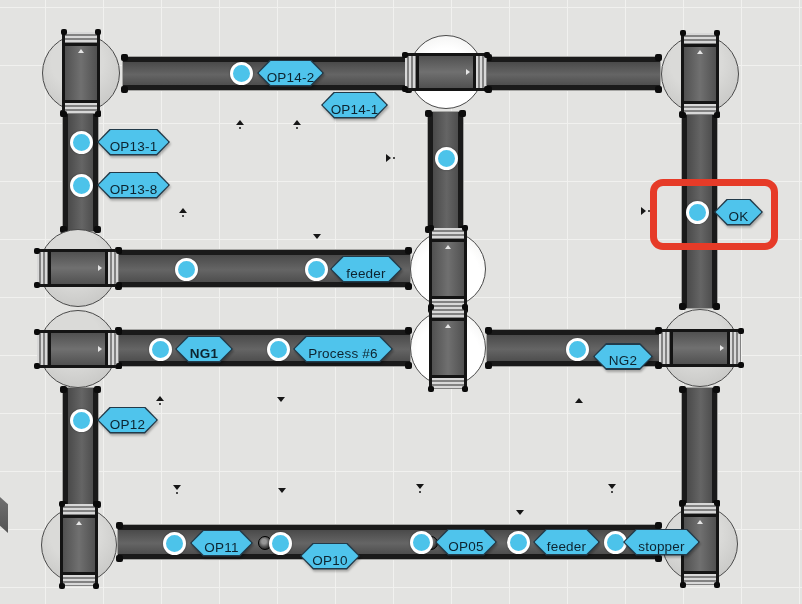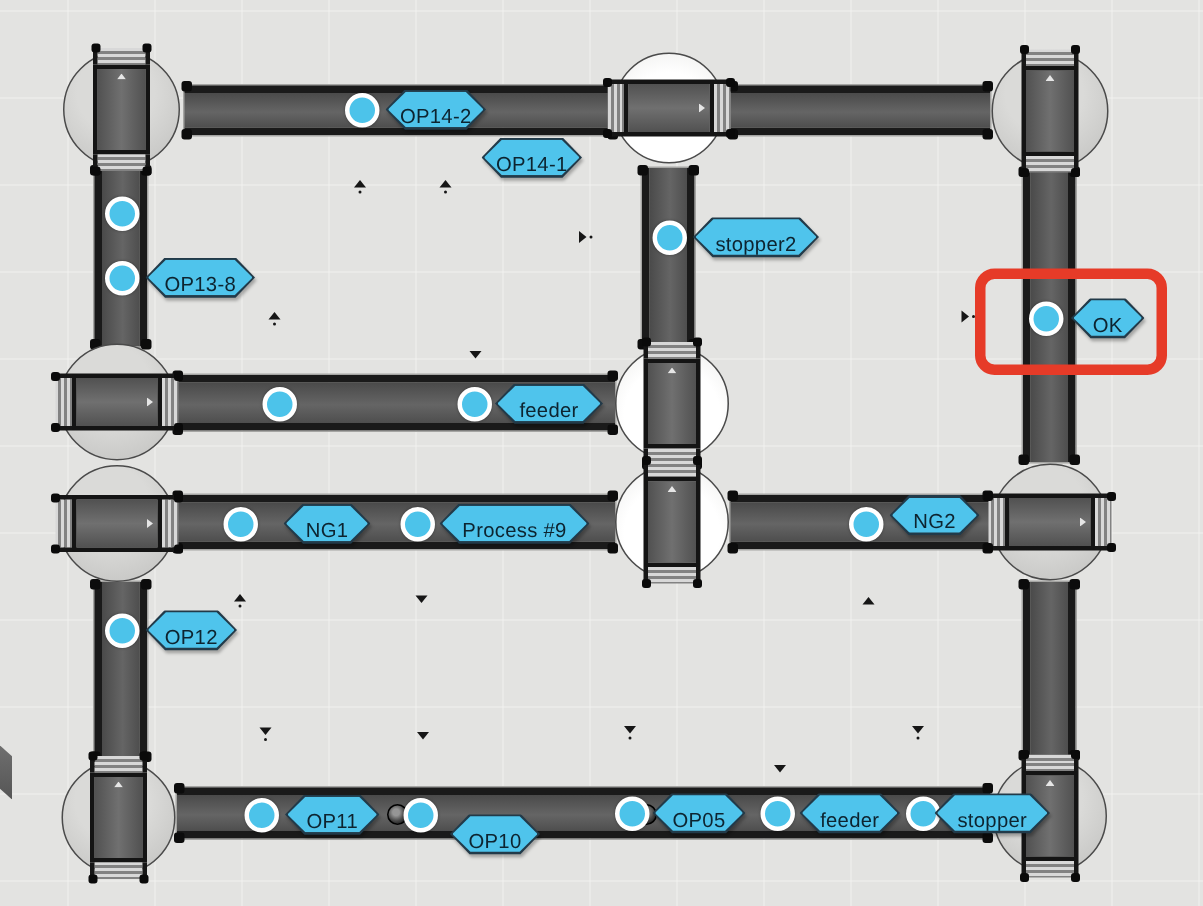--- a/index.html
+++ b/index.html
@@ -279,57 +279,57 @@
       <div class="tag-inner">
         <span>OP14-1</span>
       </div>
     </div>
     <div class="tag" style="left: 257px; top: 59.5px; width: 67px;">
       <div class="tag-outer"></div>
       <div class="tag-inner">
         <span>OP14-2</span>
       </div>
     </div>
+    <div class="tag" style="left: 97px; top: 128.5px; width: 73px;">
+      <div class="tag-outer"></div>
+      <div class="tag-inner">
+        <span>OP13-1</span>
+      </div>
+    </div>
     <div class="tag" style="left: 97px; top: 171.5px; width: 73px;">
       <div class="tag-outer"></div>
       <div class="tag-inner">
         <span>OP13-8</span>
       </div>
     </div>
-    <div class="tag" style="left: 462px; top: 144.5px; width: 84px;">
-      <div class="tag-outer"></div>
-      <div class="tag-inner">
-        <span>stopper2</span>
-      </div>
-    </div>
     <div class="tag" style="left: 714px; top: 198.5px; width: 49px;">
       <div class="tag-outer"></div>
       <div class="tag-inner">
         <span>OK</span>
       </div>
     </div>
     <div class="tag" style="left: 330px; top: 255.5px; width: 72px;">
       <div class="tag-outer"></div>
       <div class="tag-inner">
         <span>feeder</span>
       </div>
     </div>
-    <div class="tag" style="left: 189px; top: 335.5px; width: 58px;">
+    <div class="tag" style="left: 175px; top: 335.5px; width: 58px; font-weight: bold;">
       <div class="tag-outer"></div>
       <div class="tag-inner">
         <span>NG1</span>
       </div>
     </div>
     <div class="tag" style="left: 293px; top: 335.5px; width: 100px;">
       <div class="tag-outer"></div>
       <div class="tag-inner">
-        <span>Process #9</span>
-      </div>
-    </div>
-    <div class="tag" style="left: 593px; top: 330px; width: 60px;">
+        <span>Process #6</span>
+      </div>
+    </div>
+    <div class="tag" style="left: 593px; top: 343px; width: 60px;">
       <div class="tag-outer"></div>
       <div class="tag-inner">
         <span>NG2</span>
       </div>
     </div>
     <div class="tag" style="left: 97px; top: 406.5px; width: 61px;">
       <div class="tag-outer"></div>
       <div class="tag-inner">
         <span>OP12</span>
       </div>

